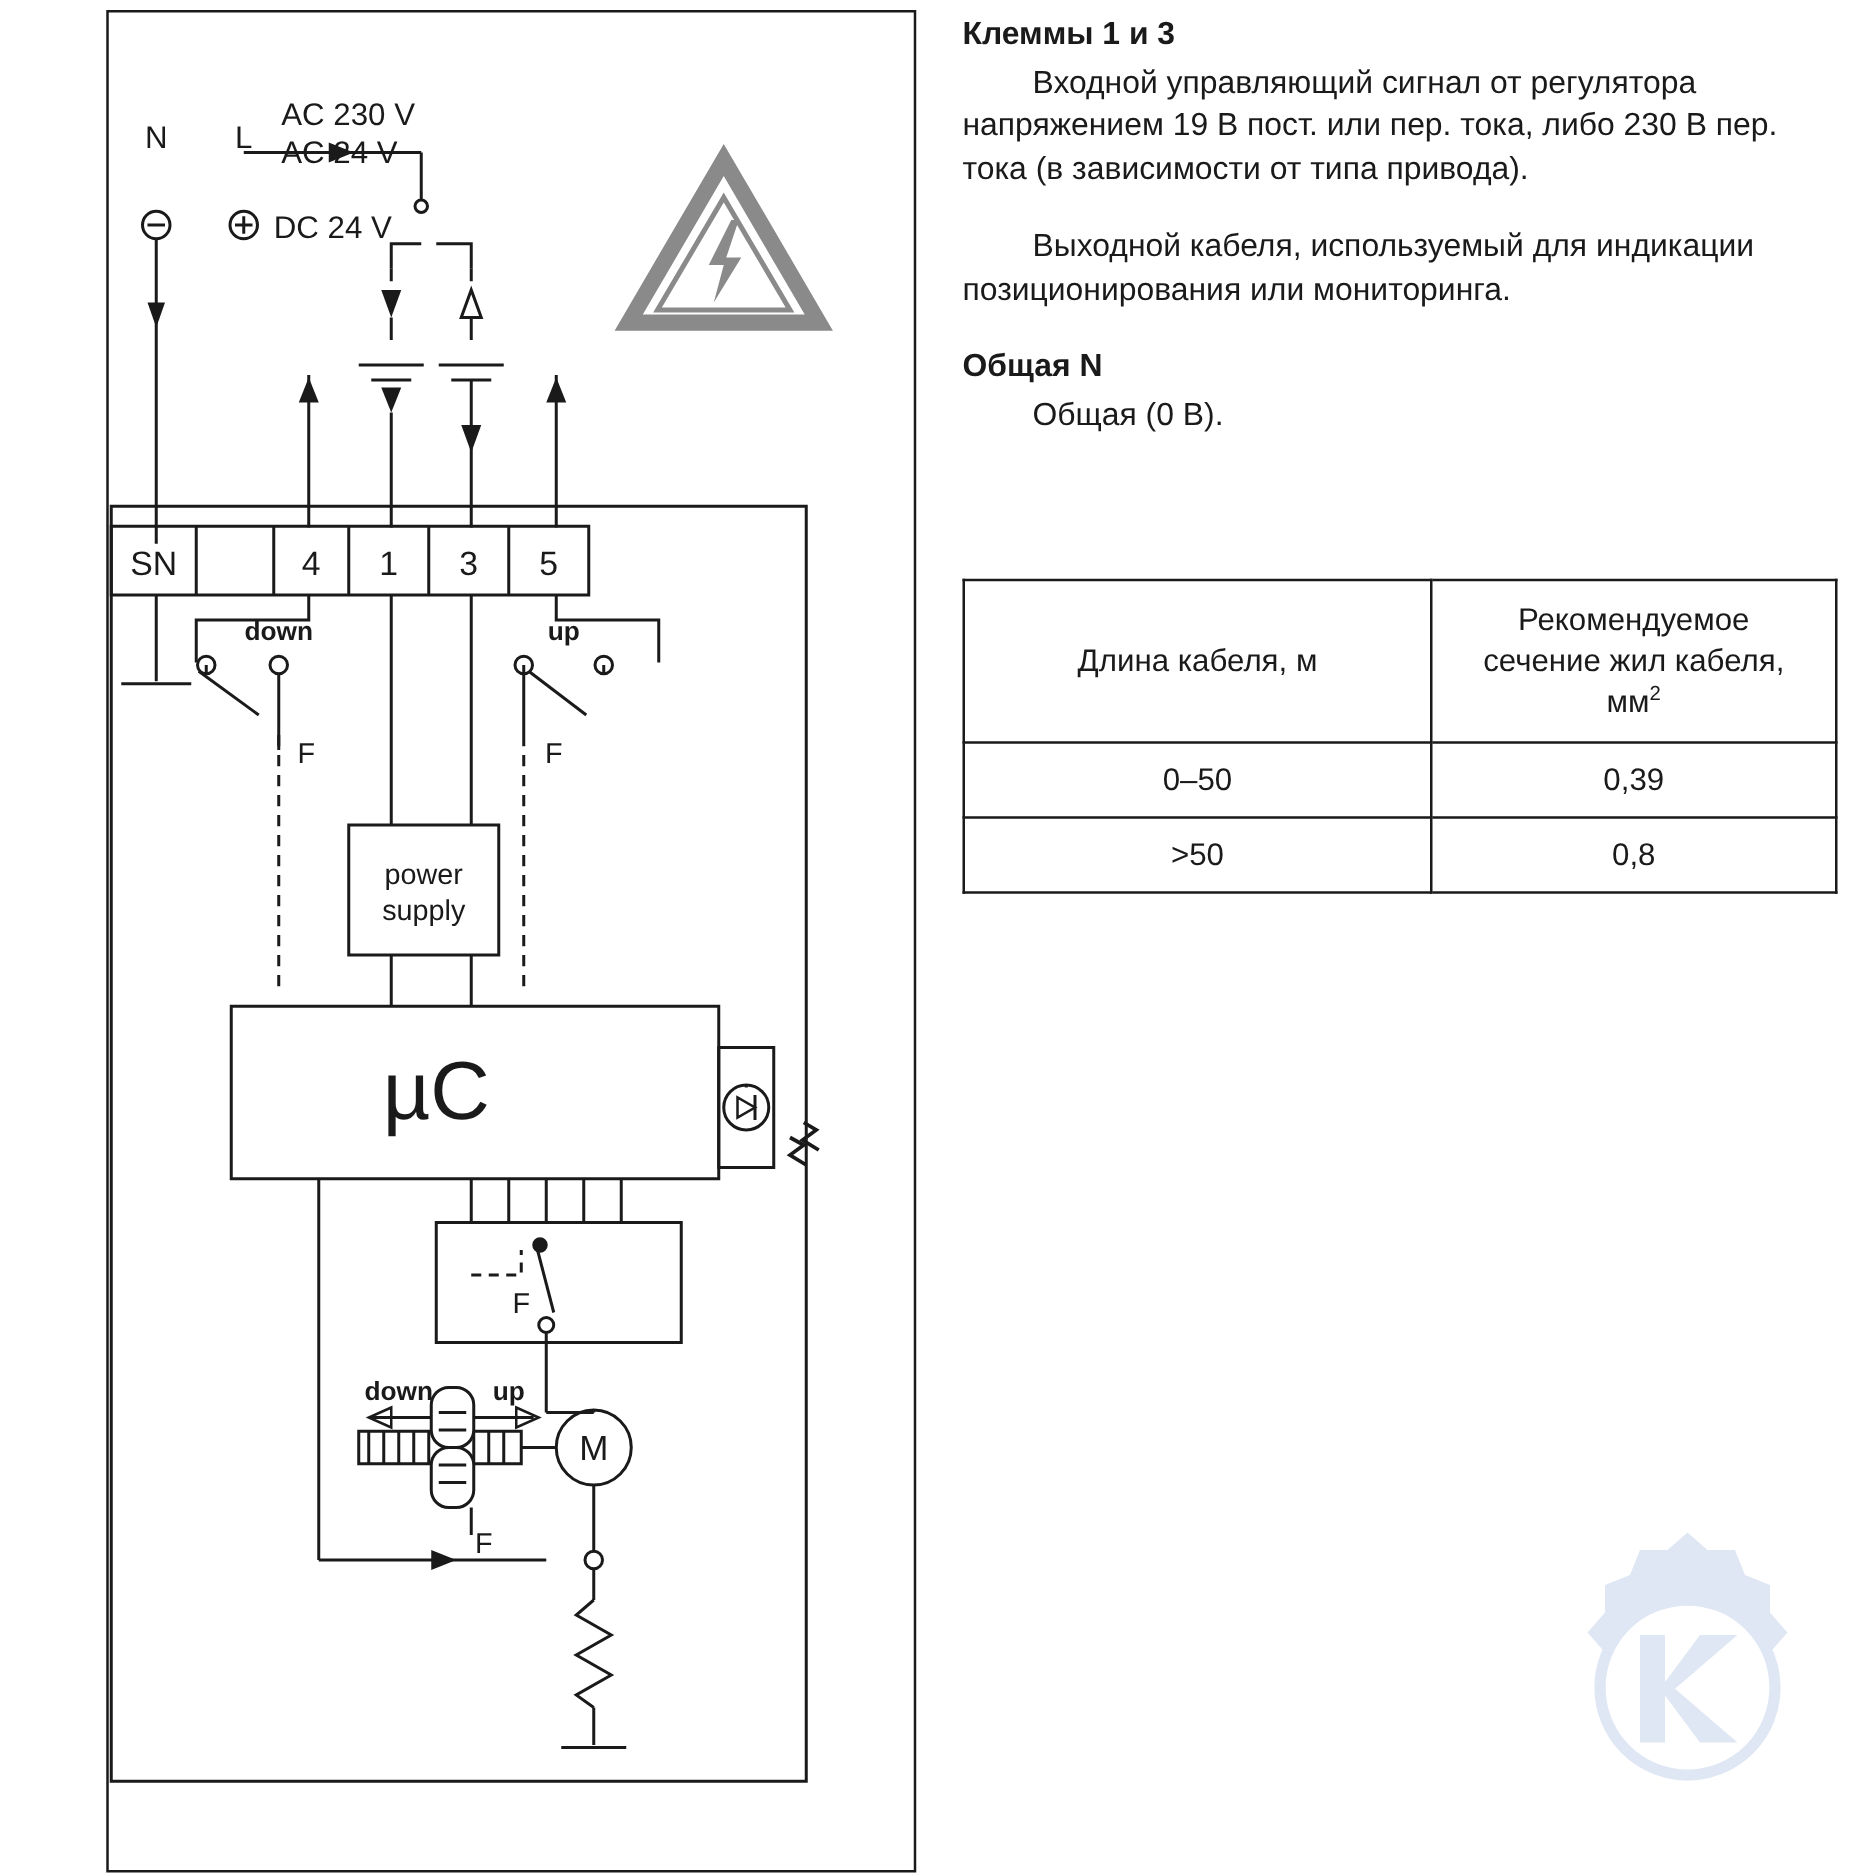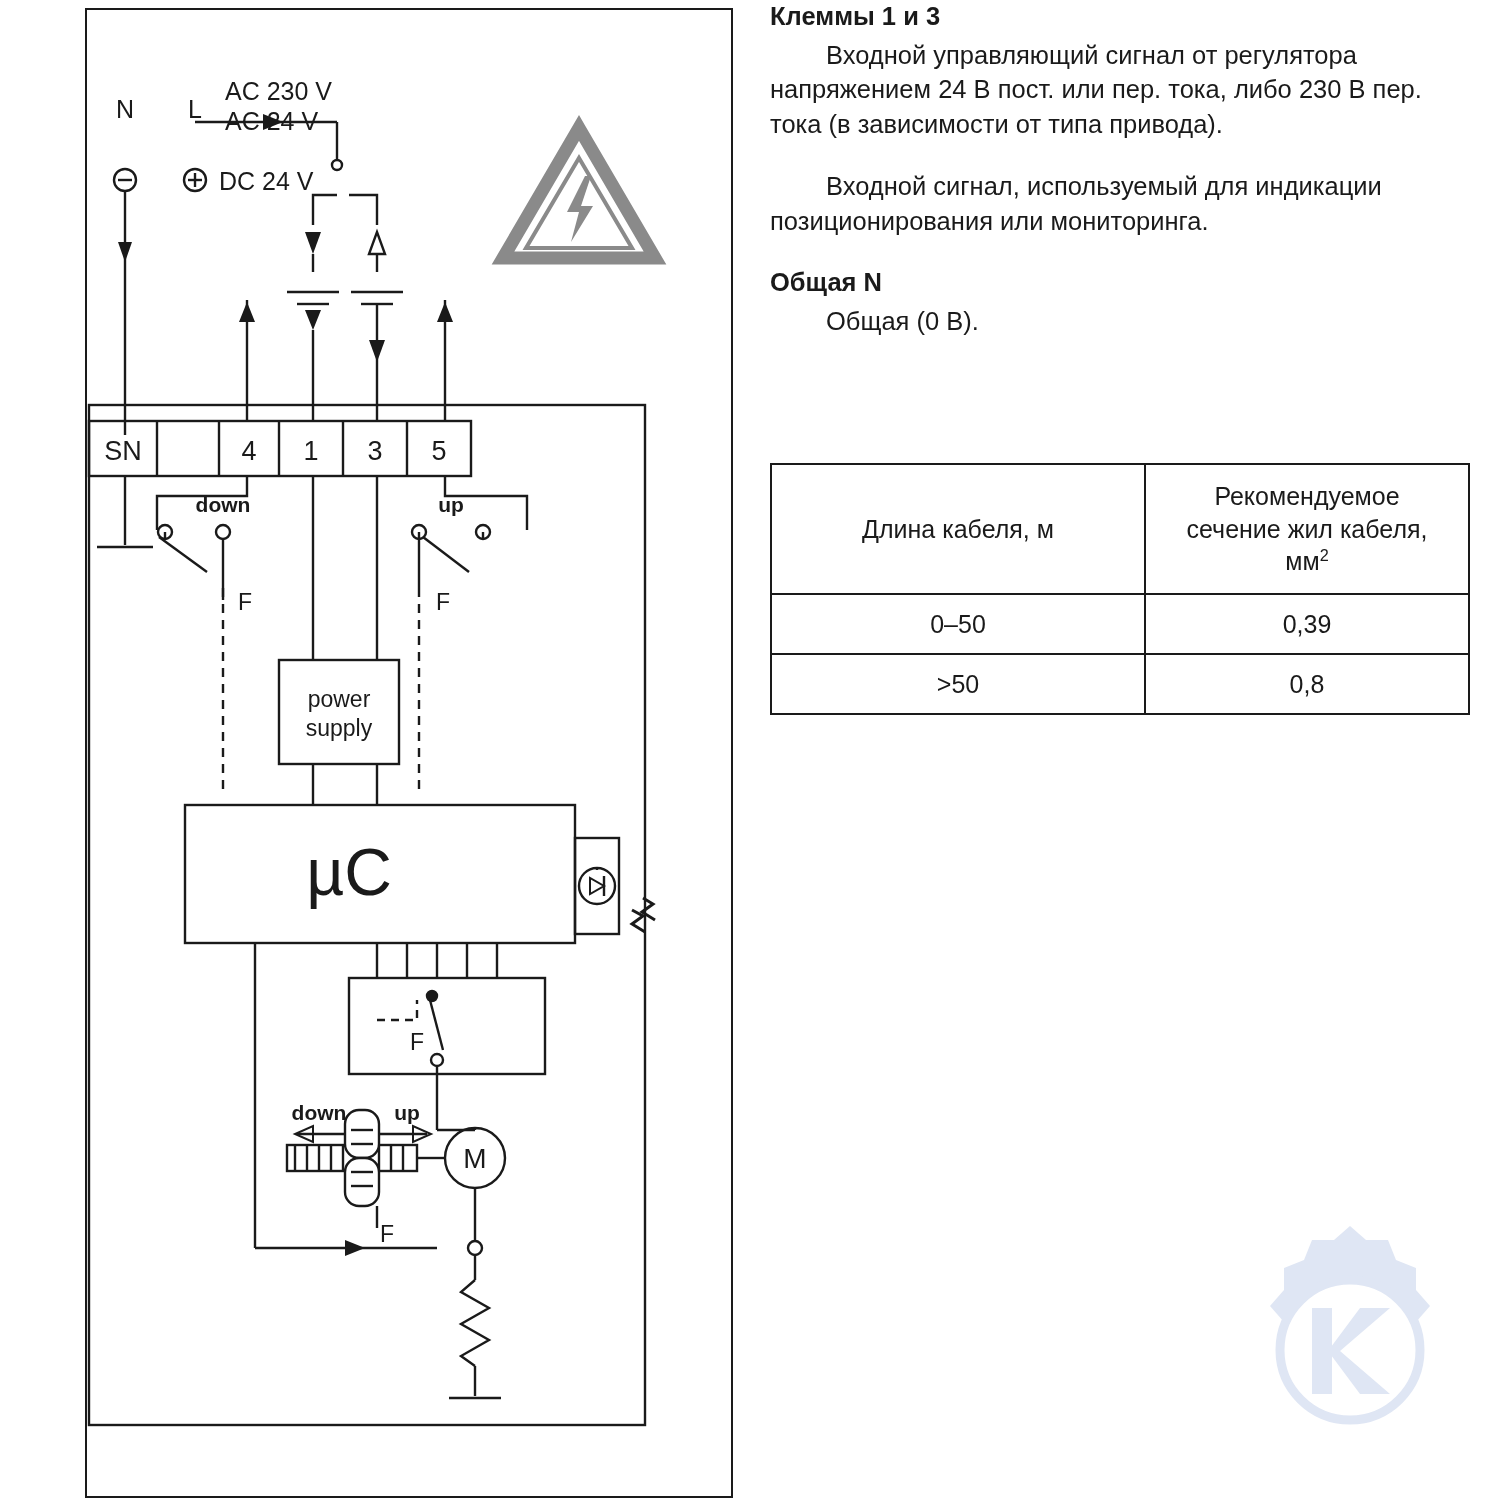--- a/index.html
+++ b/index.html
@@ -28,21 +28,21 @@
   #text-column {
     position: absolute;
     left: 770px; top: 0;
     width: 710px;
     font-size: 25px;
     line-height: 1.33;
   }
   .sec-head {
     font-weight: bold;
     font-size: 25.5px;
-    margin: 0 0 4px 0;
+    margin: 11px 0 4px 0;
   }
   .sec-body {
     margin: 0 0 28px 0;
     text-indent: 56px;
     font-size: 25.5px;
     line-height: 1.35;
   }
   .sec-body.last { margin-bottom: 30px; }
   .sec-head.second { margin-top: 2px; }
 
@@ -262,23 +262,23 @@
 
       <text x="388" y="1158" font-size="28" text-anchor="middle">M</text>
 
       <text x="300" y="1232" font-size="23" text-anchor="middle">F</text>
     </g>
   </svg>
 </div>
 
 <div id="text-column">
   <h3 class="sec-head">Клеммы 1 и 3</h3>
-  <p class="sec-body">Входной управляющий сигнал от регулятора напряжением 24 В пост. или пер. тока, либо 230 В пер. тока (в зависимости от типа привода).</p>
-
-  <p class="sec-body">Входной сигнал, используемый для индикации позиционирования или мониторинга.</p>
+  <p class="sec-body">Входной управляющий сигнал от регулятора напряжением 19 В пост. или пер. тока, либо 230 В пер. тока (в зависимости от типа привода).</p>
+
+  <p class="sec-body">Выходной кабеля, используемый для индикации позиционирования или мониторинга.</p>
 
   <h3 class="sec-head second">Общая N</h3>
   <p class="sec-body last">Общая (0 В).</p>
 </div>
 
 <table id="cable-table">
   <thead>
     <tr>
       <th class="col1">Длина кабеля, м</th>
       <th>

